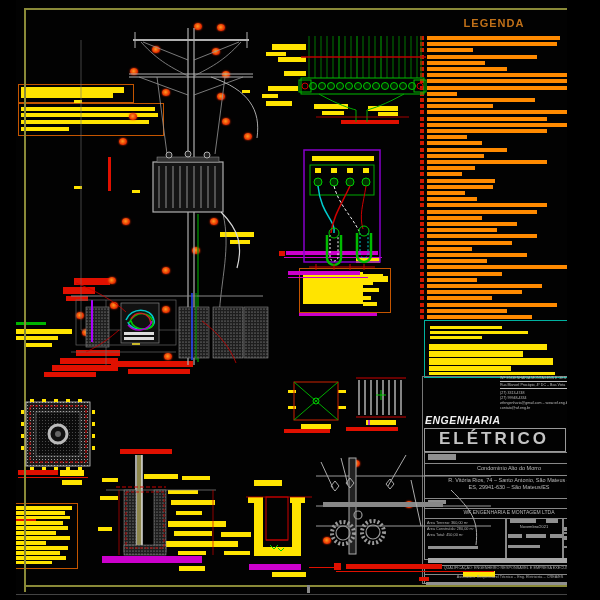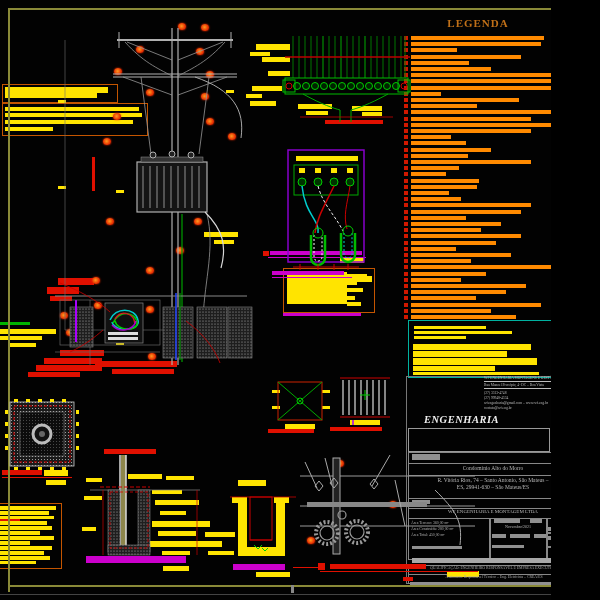--- a/index.html
+++ b/index.html
@@ -1,21 +1,21 @@
 <!DOCTYPE html>
 <html><head>
 <meta charset="utf-8">
 <style>
   html,body{margin:0;padding:0;background:#000;}
   #canvas{position:relative;width:551px;height:600px;background:#020202;overflow:hidden;
-          font-family:Liberation Serif, serif;}
+          font-family:Liberation Sans, sans-serif;margin-left:16px;}
   #decor div{position:absolute;}
   .abs{position:absolute;}
   svg{position:absolute;overflow:visible;}
-  .txt{position:absolute;color:#b8b8b8;text-align:right;}
+  .txt{position:absolute;color:#b8b8b8;}
   .center{text-align:center;}
   #legend-title{left:398px;top:17px;width:160px;text-align:center;color:#c07018;
     font-weight:bold;font-size:11px;letter-spacing:1px;}
   #eletrico{left:408px;top:428px;width:140px;height:22px;line-height:22px;text-align:center;
     color:#c4c4c4;font-weight:bold;font-size:17px;letter-spacing:3px;}
   #condo{left:408px;top:463px;width:170px;height:11px;line-height:11px;font-size:5.5px;}
   #addr1{left:408px;top:477px;width:170px;font-size:5.5px;}
   #addr2{left:408px;top:484px;width:170px;font-size:5.5px;}
   #firm{left:408px;top:509px;width:170px;font-size:5px;}
   #footer1{left:408px;top:566px;width:172px;font-size:3.8px;color:#a8a8a8;}
@@ -613,20 +613,21 @@
     <line x1="75" y1="8" x2="125" y2="8" stroke="#cc0000" stroke-width="1"></line>
     <line x1="75" y1="47" x2="125" y2="47" stroke="#cc0000" stroke-width="1"></line>
     <g stroke="#00cc00" stroke-width="1">
         <line x1="95" y1="25" x2="105" y2="25"></line>
         <line x1="100" y1="20" x2="100" y2="30"></line>
       </g>
     <line x1="88" y1="50" x2="88" y2="55" stroke="#aa00ff" stroke-width="1.5"></line>
   </svg>
 
   <div class="txt" id="legend-title">LEGENDA</div>
+  <div class="txt" id="eletrico">ELÉTRICO</div>
   <div class="txt center" id="condo">Condomínio Alto do Morro</div>
   <div class="txt center" id="addr1">R. Vitória Rios, 74 – Santo Antonio, São Mateus –</div>
   <div class="txt center" id="addr2">ES, 29941-630 – São Mateus/ES</div>
   <div class="txt center" id="firm">WF ENGENHARIA E MONTAGEM LTDA</div>
   <div class="txt center" id="footer1">QUALIFICAÇÃO: ENGENHEIRO RESPONSÁVEL E EMPRESA EXECUTORA</div>
   <div class="txt center" id="footer2">Assinatura: Responsável Técnico – Eng. Eletricista – CREA/ES</div>
   <div class="txt" id="engenharia">ENGENHARIA</div>
   <div class="abs" id="company-lines">
       <div class="u">WF ENGENHARIA MONTAGENS E GESTÃO</div>
       <div class="u">Rua Manoel Procópio, 4º DC – Boa Vista</div>

